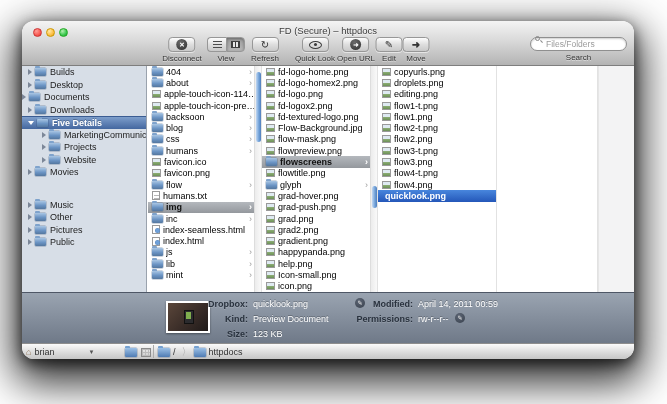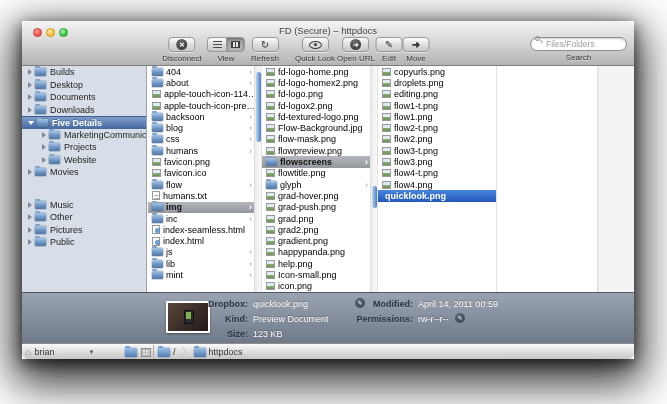--- a/index.html
+++ b/index.html
@@ -1,18 +1,18 @@
 <!DOCTYPE html>
 <html><head>
 <meta charset="utf-8">
 <style>
   html,body{margin:0;padding:0;width:667px;height:404px;background:#fff;
     font-family:"Liberation Sans",sans-serif;-webkit-font-smoothing:antialiased;overflow:hidden;}
   *{box-sizing:border-box;}
-  .window{position:absolute;left:22px;top:21px;width:612px;height:338px;border-radius:0;
+  .window{position:absolute;left:22px;top:21px;width:612px;height:338px;border-radius:12px;
     background:#fff;box-shadow:0 16px 42px 8px rgba(0,0,0,.82),0 4px 14px rgba(0,0,0,.65);overflow:hidden;}
 
   
   .header{position:absolute;left:0;top:0;right:0;height:45px;
     background:linear-gradient(180deg,#f4f4f4 0%,#d9d9d9 45%,#b3b3b3 100%);
     border-bottom:1px solid #7e7e7e;border-radius:6px 6px 0 0;}
   .tl{position:absolute;top:7px;width:9px;height:9px;border-radius:50%;}
   .tl.r{left:11px;background:radial-gradient(circle at 35% 30%,#ff9d97,#f85a52 60%,#d0342c);border:.5px solid #c33;}
   .tl.y{left:24px;background:radial-gradient(circle at 35% 30%,#ffe9a8,#fdbf44 60%,#d89a1e);border:.5px solid #c90;}
   .tl.g{left:37px;background:radial-gradient(circle at 35% 30%,#b6f0b0,#39c74f 60%,#1f9d33);border:.5px solid #2a2;}
@@ -183,21 +183,21 @@
       <div class="sb-row" style="padding-left: 6px;">
         <span class="tri closed"></span>
         <span class="icon-folder"></span>
         <span>Builds</span>
       </div>
       <div class="sb-row" style="padding-left: 6px;">
         <span class="tri closed"></span>
         <span class="icon-folder"></span>
         <span>Desktop</span>
       </div>
-      <div class="sb-row" style="padding-left: 6px;">
+      <div class="sb-row" style="">
         <span class="tri closed"></span>
         <span class="icon-folder"></span>
         <span>Documents</span>
       </div>
       <div class="sb-row" style="padding-left: 6px;">
         <span class="tri closed"></span>
         <span class="icon-folder"></span>
         <span>Downloads</span>
       </div>
       <div class="sb-row sel" style="padding-left: 6px;">
@@ -286,25 +286,25 @@
           <span class="name">css</span>
           <span class="chev">›</span>
         </div>
         <div class="col-row">
           <span class="icon-folder" style="margin-right: 3px;"></span>
           <span class="name">humans</span>
           <span class="chev">›</span>
         </div>
         <div class="col-row">
           <span class="fi fi-image" style="margin-right: 3px;"></span>
+          <span class="name">favicon.ico</span>
+        </div>
+        <div class="col-row">
+          <span class="fi fi-image" style="margin-right: 3px;"></span>
           <span class="name">favicon.png</span>
-        </div>
-        <div class="col-row">
-          <span class="fi fi-image" style="margin-right: 3px;"></span>
-          <span class="name">favicon.ico</span>
         </div>
         <div class="col-row">
           <span class="icon-folder" style="margin-right: 3px;"></span>
           <span class="name">flow</span>
           <span class="chev">›</span>
         </div>
         <div class="col-row">
           <span class="fi fi-text" style="margin-right: 3px;"></span>
           <span class="name">humans.txt</span>
         </div>

